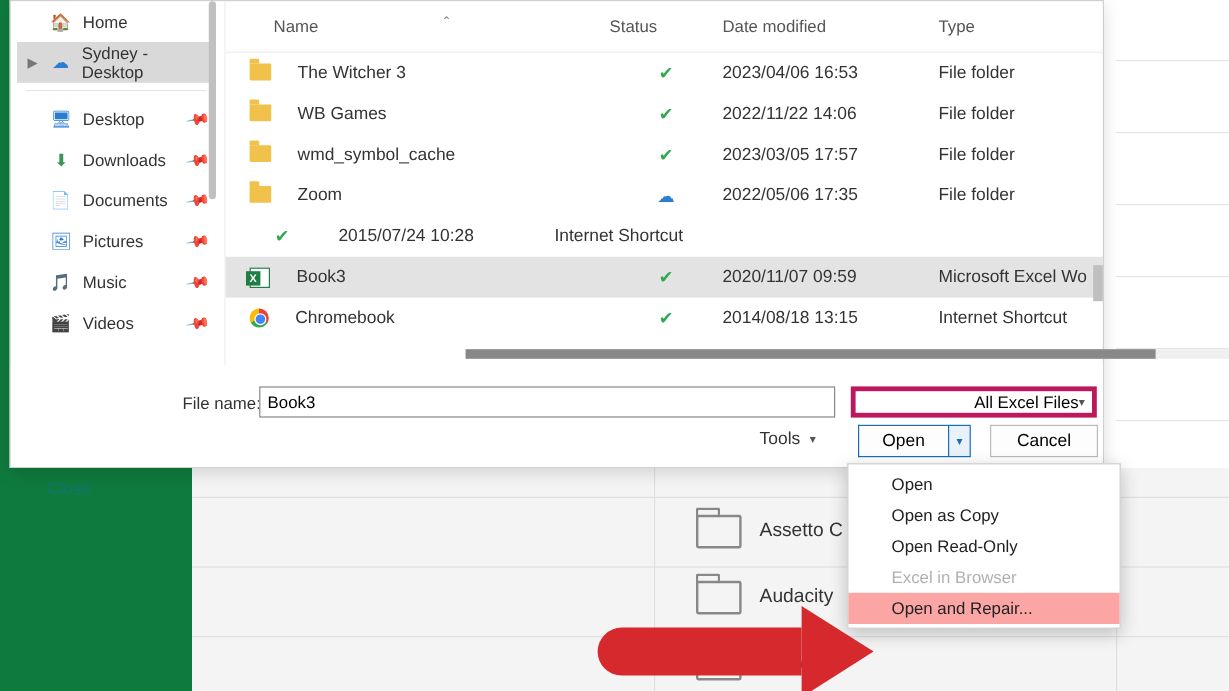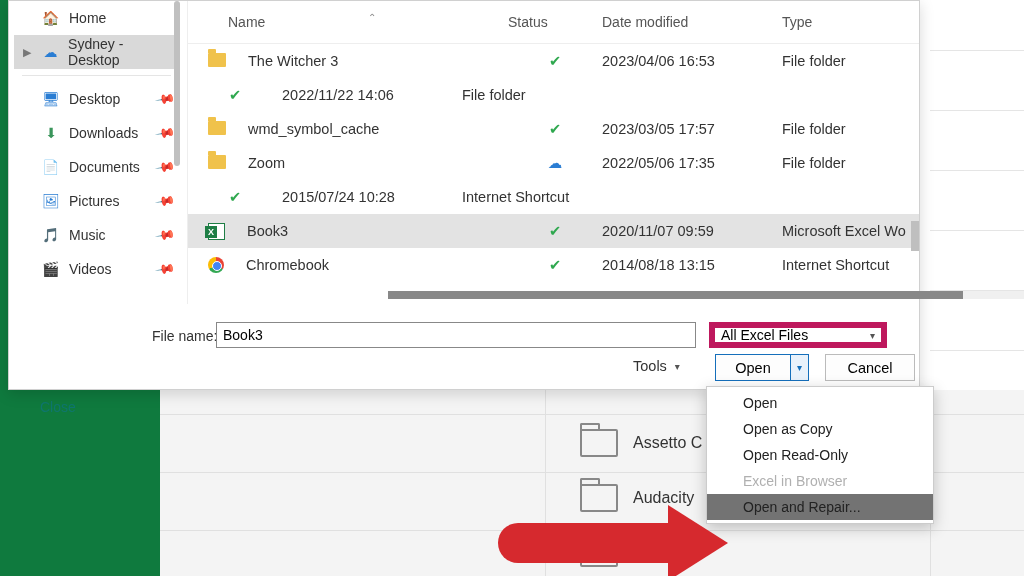--- a/index.html
+++ b/index.html
@@ -50,34 +50,34 @@
   .status-cloud { color:#2a7dd3; }
 
   .hscroll-track { position:absolute; left:200px; bottom:5px; width:710px; height:8px; background:#f0f0f0; }
   .hscroll-thumb { position:absolute; left:0; top:0; width:575px; height:8px; background:#888; }
   .vscroll-thumb { position:absolute; right:0; top:220px; width:8px; height:30px; background:#bfbfbf; }
 
   
   .footer{ position:absolute; left:0; right:0; bottom:0; height:85px; background:#fff; }
   .fn-label{ position:absolute; left:143px; top:24px; font-size:14px; color:#333;}
   .fn-input{ position:absolute; left:207px; top:18px; width:480px; height:26px; border:1px solid #888; font-size:14px; padding:0 6px;}
-  .filter{ position:absolute; left:700px; top:18px; width:178px; height:26px; border:6px solid #be185d; font-size:14px; padding:0 6px; background:#fff; display:flex; align-items:center; justify-content:space-between;}
+  .filter{ position:absolute; left:700px; top:18px; width:205px; height:26px; border:4px solid #be185d; font-size:14px; padding:0 6px; background:#fff; display:flex; align-items:center; justify-content:flex-end;}
   .tools{ position:absolute; left:624px; top:54px; font-size:14.5px; color:#333; display:flex; align-items:center; gap:8px;}
   .btn { position:absolute; top:50px; height:27px; border:1px solid #bbb; background:#fdfdfd; font-size:14.5px; display:flex; align-items:center; justify-content:center; }
   .btn-open{ left:706px; width:75px; border-right:none; border-color:#156fbb;}
   .btn-open-dd{ left:781px; width:19px; border-color:#156fbb; color:#156fbb; background:#e9f2fb;}
   .btn-cancel{ left:816px; width:90px; }
 
   
   .menu { position:absolute; left:706px; top:386px; width:228px; background:#fff;
           border:1px solid #ccc; box-shadow:0 4px 14px rgba(0,0,0,.22); padding:3px 0; z-index:50;}
   .menu-item { height:26px; display:flex; align-items:center; padding:0 14px 0 36px; font-size:14px; color:#222;}
   .menu-item.disabled{ color:#b0b0b0; }
   .menu-item.hover{ background:#eef4fa; }
-  .menu-item.hl{ background:#737373;text-align:right; }
+  .menu-item.hl{ background:#fca5a5;text-align:right; }
 
   
   .bg-tiles{ position:absolute; left:580px; top:415px; z-index:5;}
   .tile{ display:flex; align-items:center; gap:15px; height:55px; font-size:16px; color:#333;}
   .tile .foldr{ width:38px; height:28px; border:2px solid #888; border-radius:2px; position:relative;}
   .tile .foldr::before{ content:""; position:absolute; left:-2px; top:-8px; width:16px; height:6px; border:2px solid #888; border-bottom:none; border-radius:2px 2px 0 0;}
 
   
   .arrow { position:absolute; left:498px; top:505px; z-index:60; display:flex; align-items:center;}
   .arrow-bar{ width:170px; height:40px; background:#d6292e; border-radius:20px 0 0 20px;}
@@ -198,20 +198,24 @@
       <div class="row">
         <div class="col-name">
             <span class="i-folder"></span>
             <span class="fname">The Witcher 3</span>
           </div>
         <div class="status-ico">✔</div>
         <div class="col-date">2023/04/06 16:53</div>
         <div class="col-type">File folder</div>
       </div>
       <div class="row">
+        <div class="col-name">
+            <span class="i-folder"></span>
+            <span class="fname">WB Games</span>
+          </div>
         <div class="status-ico">✔</div>
         <div class="col-date">2022/11/22 14:06</div>
         <div class="col-type">File folder</div>
       </div>
       <div class="row">
         <div class="col-name">
             <span class="i-folder"></span>
             <span class="fname">wmd_symbol_cache</span>
           </div>
         <div class="status-ico">✔</div>

